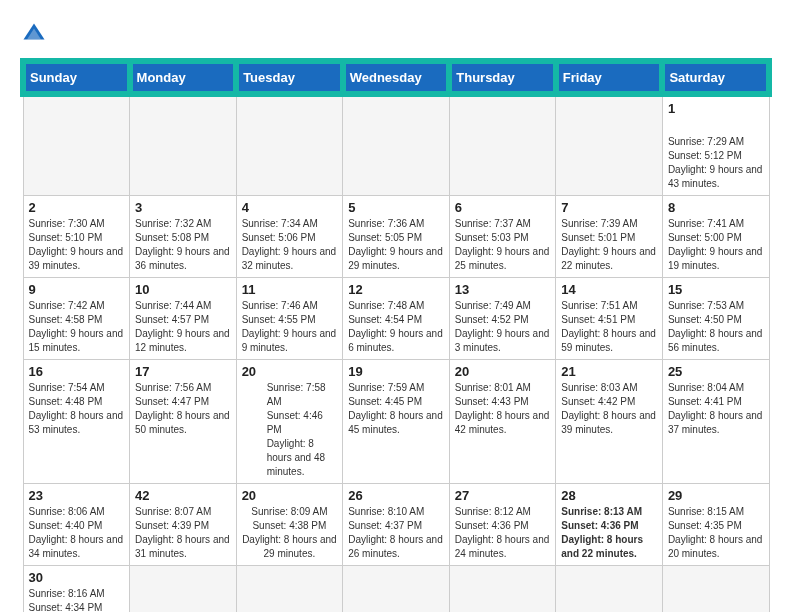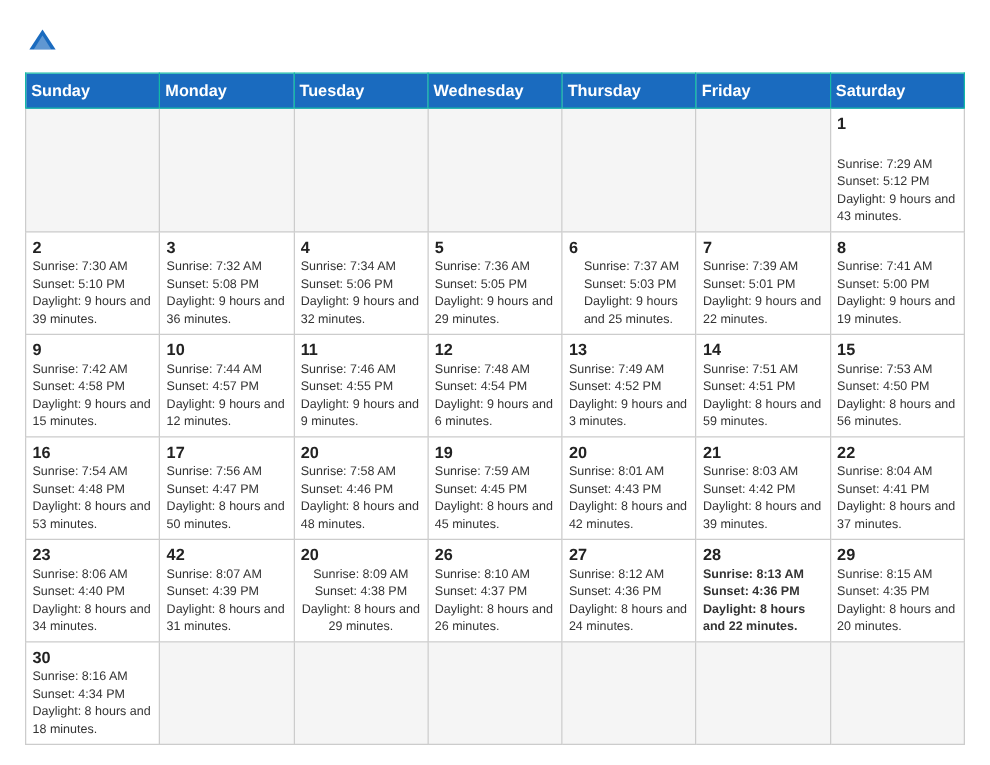--- a/index.html
+++ b/index.html
@@ -49,21 +49,21 @@
       border-collapse: collapse;
       border: 1px solid #ccc;
     }
     .calendar th {
       background-color: #1a6bbf;
       color: #fff;
       font-size: 13px;
       font-weight: bold;
       padding: 6px 4px;
       text-align: left;
-      border: 1px solid #14b8a6;
+      border: 6px solid #14b8a6;
     }
     .calendar td {
       border: 1px solid #ccc;
       vertical-align: top;
       padding: 4px 5px;
       width: calc(100% / 7);
       min-height: 80px;
       font-size: 10.5px;
       color: #333;
       background: #fff;
@@ -154,21 +154,21 @@
 Daylight: 9 hours and 32 minutes.</div>
         </td>
         <td>
           <span class="day-number">5</span>
           <div class="day-info" style="white-space: pre-line;">Sunrise: 7:36 AM
 Sunset: 5:05 PM
 Daylight: 9 hours and 29 minutes.</div>
         </td>
         <td>
           <span class="day-number">6</span>
-          <div class="day-info" style="white-space: pre-line; margin-left: 12px;">Sunrise: 7:37 AM
+          <div class="day-info" style="white-space: pre-line;">Sunrise: 7:37 AM
 Sunset: 5:03 PM
 Daylight: 9 hours and 25 minutes.</div>
         </td>
         <td>
           <span class="day-number">7</span>
           <div class="day-info" style="white-space: pre-line;">Sunrise: 7:39 AM
 Sunset: 5:01 PM
 Daylight: 9 hours and 22 minutes.</div>
         </td>
         <td>
@@ -230,21 +230,21 @@
 Daylight: 8 hours and 53 minutes.</div>
         </td>
         <td>
           <span class="day-number">17</span>
           <div class="day-info" style="white-space: pre-line;">Sunrise: 7:56 AM
 Sunset: 4:47 PM
 Daylight: 8 hours and 50 minutes.</div>
         </td>
         <td>
           <span class="day-number">20</span>
-          <div class="day-info" style="white-space: pre-line;">Sunrise: 7:58 AM
+          <div class="day-info" style="white-space: pre-line; margin-left: 25px;">Sunrise: 7:58 AM
 Sunset: 4:46 PM
 Daylight: 8 hours and 48 minutes.</div>
         </td>
         <td>
           <span class="day-number">19</span>
           <div class="day-info" style="white-space: pre-line;">Sunrise: 7:59 AM
 Sunset: 4:45 PM
 Daylight: 8 hours and 45 minutes.</div>
         </td>
         <td>
@@ -253,21 +253,21 @@
 Sunset: 4:43 PM
 Daylight: 8 hours and 42 minutes.</div>
         </td>
         <td>
           <span class="day-number">21</span>
           <div class="day-info" style="white-space: pre-line;">Sunrise: 8:03 AM
 Sunset: 4:42 PM
 Daylight: 8 hours and 39 minutes.</div>
         </td>
         <td>
-          <span class="day-number">22</span>
+          <span class="day-number">25</span>
           <div class="day-info" style="white-space: pre-line;">Sunrise: 8:04 AM
 Sunset: 4:41 PM
 Daylight: 8 hours and 37 minutes.</div>
         </td>
       </tr>
       <tr>
         <td>
           <span class="day-number">23</span>
           <div class="day-info" style="white-space: pre-line;">Sunrise: 8:06 AM
 Sunset: 4:40 PM

